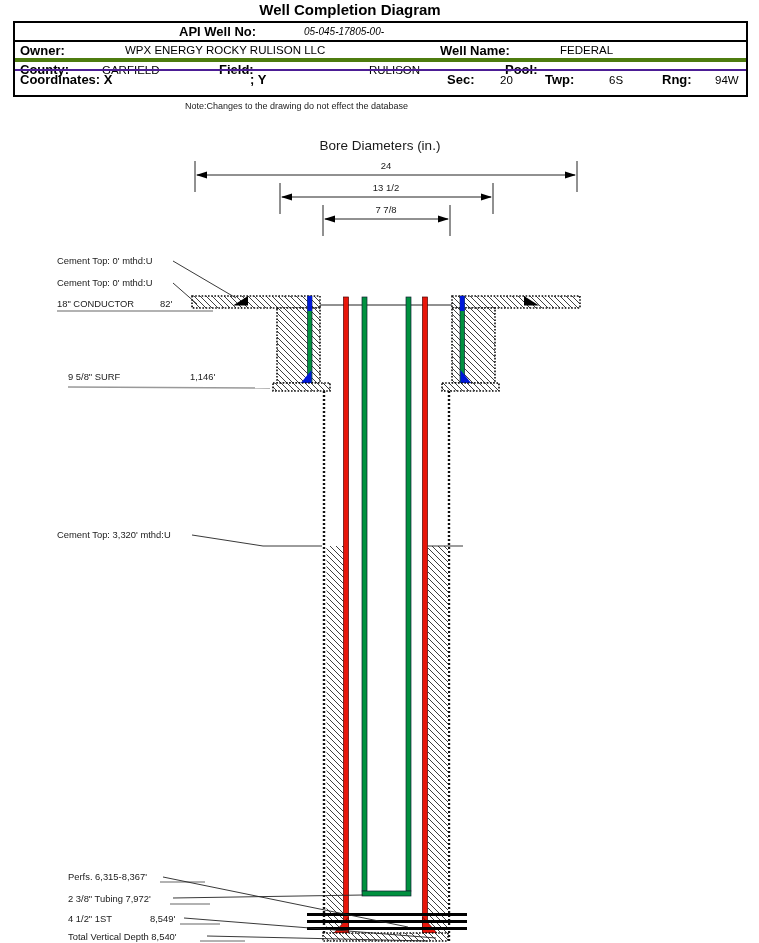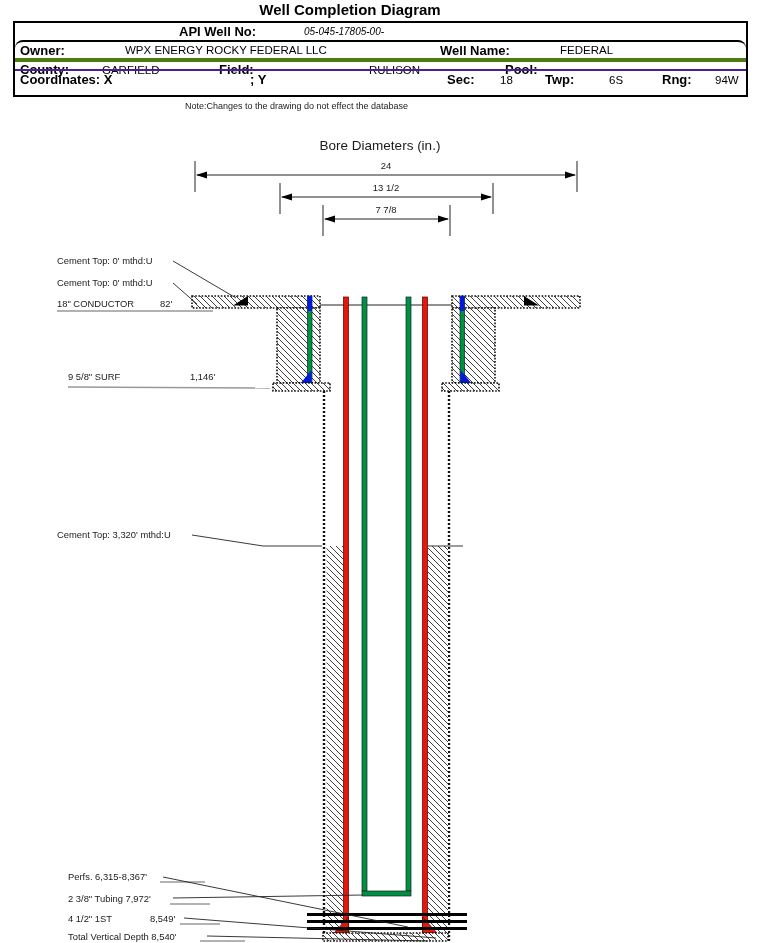--- a/index.html
+++ b/index.html
@@ -6,21 +6,21 @@
   #page{position:relative;width:759px;height:943px;background:#fff;overflow:hidden;
         font-family:"Liberation Sans",sans-serif;color:#000;padding-left:42px;}
   
   .title{position:absolute;left:150px;top:0;width:400px;height:19px;line-height:19px;
          text-align:center;font-size:15px;font-weight:bold;}
   .note{position:absolute;left:185px;top:100px;width:400px;height:13px;line-height:13px;
         text-align:left;font-size:9px;color:#222;}
   .htable{position:absolute;left:13px;top:21px;width:735px;height:76px;border:2px solid #000;box-sizing:border-box;}
   .hrow{position:absolute;left:0;width:100%;box-sizing:border-box;}
   .hrow.r1{top:0;height:17px;}
-  .hrow.r2{top:17px;height:18px;border-top:2px solid #000;border-radius:8px;}
+  .hrow.r2{top:17px;height:18px;border-top:2px solid #000;}
   .hrow.r3{top:35px;height:19px;border-top:4px solid #4d7c0f;}
   .hrow.r4{top:46px;height:19px;border-top:2px solid #4c1d95;}
   .hcell{position:absolute;top:0;height:100%;display:flex;align-items:center;white-space:nowrap;}
   .lbl{font-weight:bold;font-size:13px;}
   .val{font-size:11.5px;}
   .val.big{font-size:10px;font-style:italic;}
   
   svg{position:absolute;left:0;top:0;}
   svg text{font-family:"Liberation Sans",sans-serif;fill:#1a1a1a;}
   .anno{font-size:9.4px;}
@@ -44,36 +44,36 @@
 
   <div class="title">Well Completion Diagram</div>
 
   <div class="htable">
     <div class="hrow r1">
       <span class="hcell lbl" style="left:164px">API Well No:</span>
       <span class="hcell val big" style="left:289px">05-045-17805-00-</span>
     </div>
     <div class="hrow r2">
       <span class="hcell lbl" style="left:5px">Owner:</span>
-      <span class="hcell val" style="left:110px">WPX ENERGY ROCKY FEDERAL LLC</span>
+      <span class="hcell val" style="left:110px">WPX ENERGY ROCKY RULISON LLC</span>
       <span class="hcell lbl" style="left:425px">Well Name:</span>
       <span class="hcell val" style="left:545px">FEDERAL</span>
     </div>
     <div class="hrow r3">
       <span class="hcell lbl" style="left:5px">County:</span>
       <span class="hcell val" style="left:87px">GARFIELD</span>
       <span class="hcell lbl" style="left:204px">Field:</span>
       <span class="hcell val" style="left:354px">RULISON</span>
       <span class="hcell lbl" style="left:490px">Pool:</span>
     </div>
     <div class="hrow r4">
       <span class="hcell lbl" style="left:5px">Coordinates: X</span>
       <span class="hcell lbl" style="left:235px">; Y</span>
       <span class="hcell lbl" style="left:432px">Sec:</span>
-      <span class="hcell val" style="left:485px">18</span>
+      <span class="hcell val" style="left:485px">20</span>
       <span class="hcell lbl" style="left:530px">Twp:</span>
       <span class="hcell val" style="left:594px">6S</span>
       <span class="hcell lbl" style="left:647px">Rng:</span>
       <span class="hcell val" style="left:700px">94W</span>
     </div>
   </div>
 
   <div class="note">Note:Changes to the drawing do not effect the database</div>
 
   <svg width="759" height="943" viewBox="0 0 759 943">

